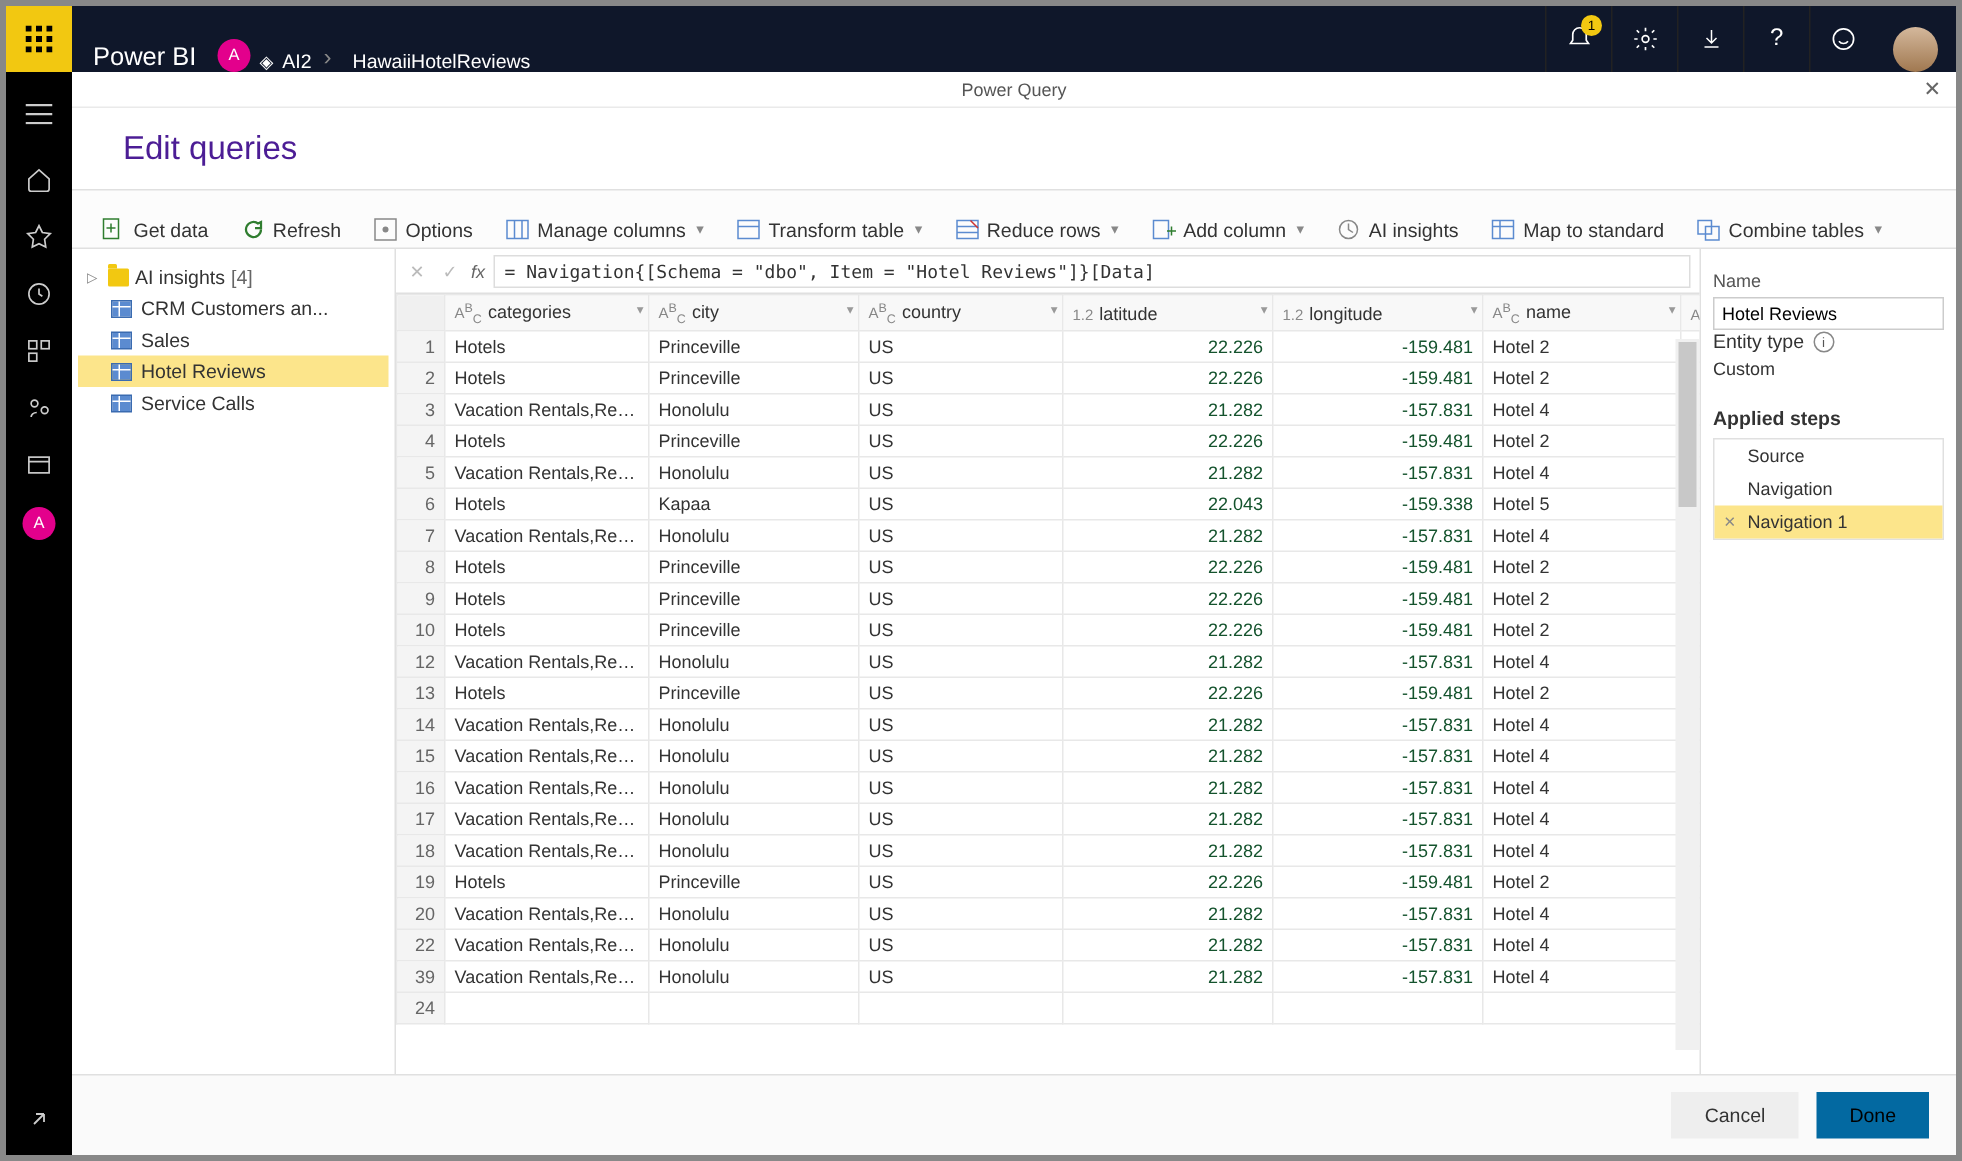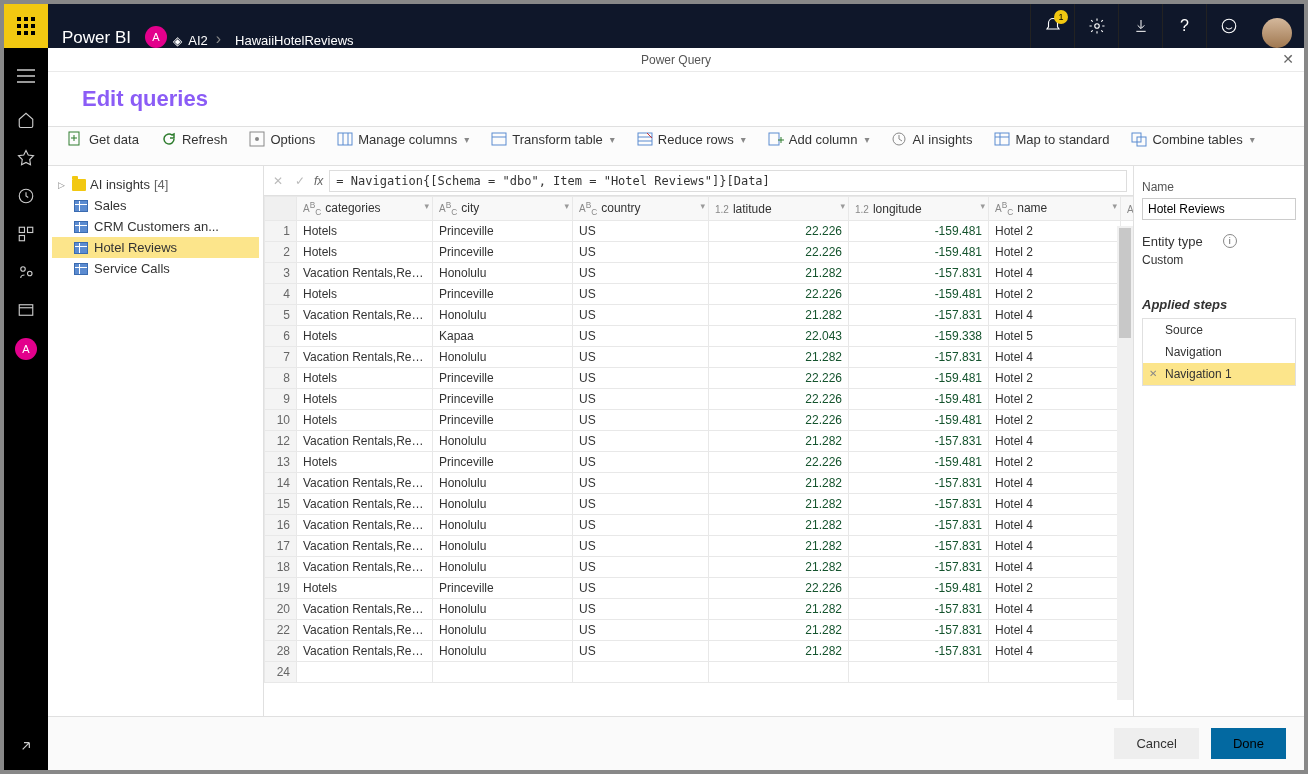--- a/index.html
+++ b/index.html
@@ -21,22 +21,22 @@
 .body-row { flex: 1; display: flex; min-height: 0; }
 .left-rail { width: 44px; background: #000; display: flex; flex-direction: column; align-items: center; padding-top: 12px; gap: 18px; color: #ccc; }
 .left-rail .rail-item { width: 20px; height: 20px; display:flex; align-items:center; justify-content:center; cursor:pointer; }
 .left-rail .avatar-pill { margin-left: 0; }
 .left-rail .hamburger { width:44px; height:32px; display:flex; align-items:center; justify-content:center; }
 .left-rail-bottom { margin-top: auto; margin-bottom: 14px; }
 
 .main { flex: 1; display: flex; flex-direction: column; min-width: 0; background: #fff; }
 .pq-title-row { height: 24px; display:flex; align-items:center; justify-content:center; position:relative; font-size:12px; color:#555; border-bottom: 1px solid #eaeaea; }
 .pq-close { position:absolute; right:10px; top:3px; color:#666; cursor:pointer; font-size:14px; }
-.eq-title { font-size: 22px; color: #8b5cf6; padding: 14px 0 14px 34px; font-weight: 700; }
-.ribbon { border-top: 1px solid #e0e0e0; border-bottom: 1px solid #e0e0e0; height: 40px; display:flex; align-items:flex-start; padding: 0 14px; gap: 10px; background:#fcfcfc; font-size:13px; color:#333; flex-wrap: nowrap; overflow: hidden; }
+.eq-title { font-size: 22px; color: #4c1d95; padding: 14px 0 14px 34px; font-weight: 400; }
+.ribbon { border-top: 1px solid #e0e0e0; border-bottom: 1px solid #e0e0e0; height: 40px; display:flex; align-items:flex-end; padding: 0 14px; gap: 10px; background:#fcfcfc; font-size:13px; color:#333; flex-wrap: nowrap; overflow: hidden; }
 .ribbon-btn { display:flex; align-items:center; gap:5px; padding: 4px 6px; cursor:pointer; white-space: nowrap; }
 .ribbon-btn .ic { width:16px; height:16px; display:inline-flex; align-items:center; justify-content:center; }
 .chev { color:#888; font-size:10px; margin-left:2px; }
 
 .content-row { flex:1; display:flex; min-height:0; }
 .queries-pane { width: 216px; border-right: 1px solid #e0e0e0; padding: 8px 4px; font-size: 13px; color:#333; }
 .folder-row { display:flex; align-items:center; gap:4px; padding: 3px 6px 3px 6px; cursor:pointer; }
 .folder-count { color:#666; }
 .query-item { display:flex; align-items:center; gap:6px; padding: 3px 6px 3px 22px; cursor:pointer; white-space:nowrap; overflow:hidden; text-overflow:ellipsis; }
 .query-item.selected { background: #fce58b; }
@@ -58,24 +58,24 @@
 .grid th.rownum { background:#f0f0f0; }
 .grid .num { text-align:right; color:#14532d; }
 .col-type { color:#888; font-size:10px; margin-right:4px; }
 .col-drop { position:absolute; right:3px; top:4px; color:#999; font-size:9px; }
 .v-scroll { position:absolute; right:0; top:30px; bottom:16px; width:16px; background:#f0f0f0; }
 .v-thumb { position:absolute; top:2px; left:2px; width:12px; height:110px; background:#c8c8c8; }
 
 .right-pane { width: 170px; padding: 10px 8px; font-size:13px; color:#333; }
 .rp-label { font-size:12px; color:#555; margin-bottom:4px; margin-top: 4px; }
 .rp-input { width:100%; border:1px solid #ccc; padding:3px 5px; font-size:12px; }
-.rp-et { margin-top:14px; display:flex; align-items:flex-start; gap:20px; }
+.rp-et { display:flex; align-items:flex-end; gap:6px; }
 .rp-et-info { width:14px; height:14px; border:1px solid #888; border-radius:50%; display:inline-flex; align-items:center; justify-content:center; font-size:9px; color:#555; }
 .rp-custom { font-size:12px; margin-top:4px; }
-.rp-steps-title { font-weight:600; margin-top:30px; font-size:13px;font-style:italic; }
+.rp-steps-title { font-weight:600; margin-top:18px; font-size:13px; }
 .steps-box { border:1px solid #e0e0e0; margin-top:6px; }
 .step-item { padding:4px 8px 4px 22px; font-size:12px; cursor:pointer; position:relative; }
 .step-item.selected { background:#fce58b; }
 .step-x { position:absolute; left:6px; top:5px; color:#888; font-size:10px; }
 
 .footer { height: 54px; border-top: 1px solid #e0e0e0; display:flex; align-items:center; justify-content:flex-end; padding: 0 18px; gap: 12px; background:#fafafa; }
 .btn { padding: 8px 22px; font-size:13px; cursor:pointer; border:none; }
 .btn-cancel { background:#eee; color:#333; }
 .btn-done { background:#0369a1; color:#000; }
 
@@ -299,25 +299,25 @@
         <div class="queries-pane">
           <div class="folder-row">
             <span class="tri">▷</span>
             <span class="folder-ic"></span>
             <span>AI insights</span>
             <span class="folder-count">[4]</span>
           </div>
           <div id="query-items">
               <div class="query-item">
                 <span class="tbl-ic"></span>
-                <span>Sales</span>
+                <span>CRM Customers an...</span>
               </div>
               <div class="query-item">
                 <span class="tbl-ic"></span>
-                <span>CRM Customers an...</span>
+                <span>Sales</span>
               </div>
               <div class="query-item selected">
                 <span class="tbl-ic"></span>
                 <span>Hotel Reviews</span>
               </div>
               <div class="query-item">
                 <span class="tbl-ic"></span>
                 <span>Service Calls</span>
               </div>
             </div>
@@ -549,21 +549,21 @@
                     <td class="rownum">22</td>
                     <td>Vacation Rentals,Resorts &amp;...</td>
                     <td>Honolulu</td>
                     <td>US</td>
                     <td class="num">21.282</td>
                     <td class="num">-157.831</td>
                     <td>Hotel 4</td>
                     <td></td>
                   </tr>
                   <tr>
-                    <td class="rownum">28</td>
+                    <td class="rownum">39</td>
                     <td>Vacation Rentals,Resorts &amp;...</td>
                     <td>Honolulu</td>
                     <td>US</td>
                     <td class="num">21.282</td>
                     <td class="num">-157.831</td>
                     <td>Hotel 4</td>
                     <td></td>
                   </tr>
                   <tr>
                     <td class="rownum">24</td>

